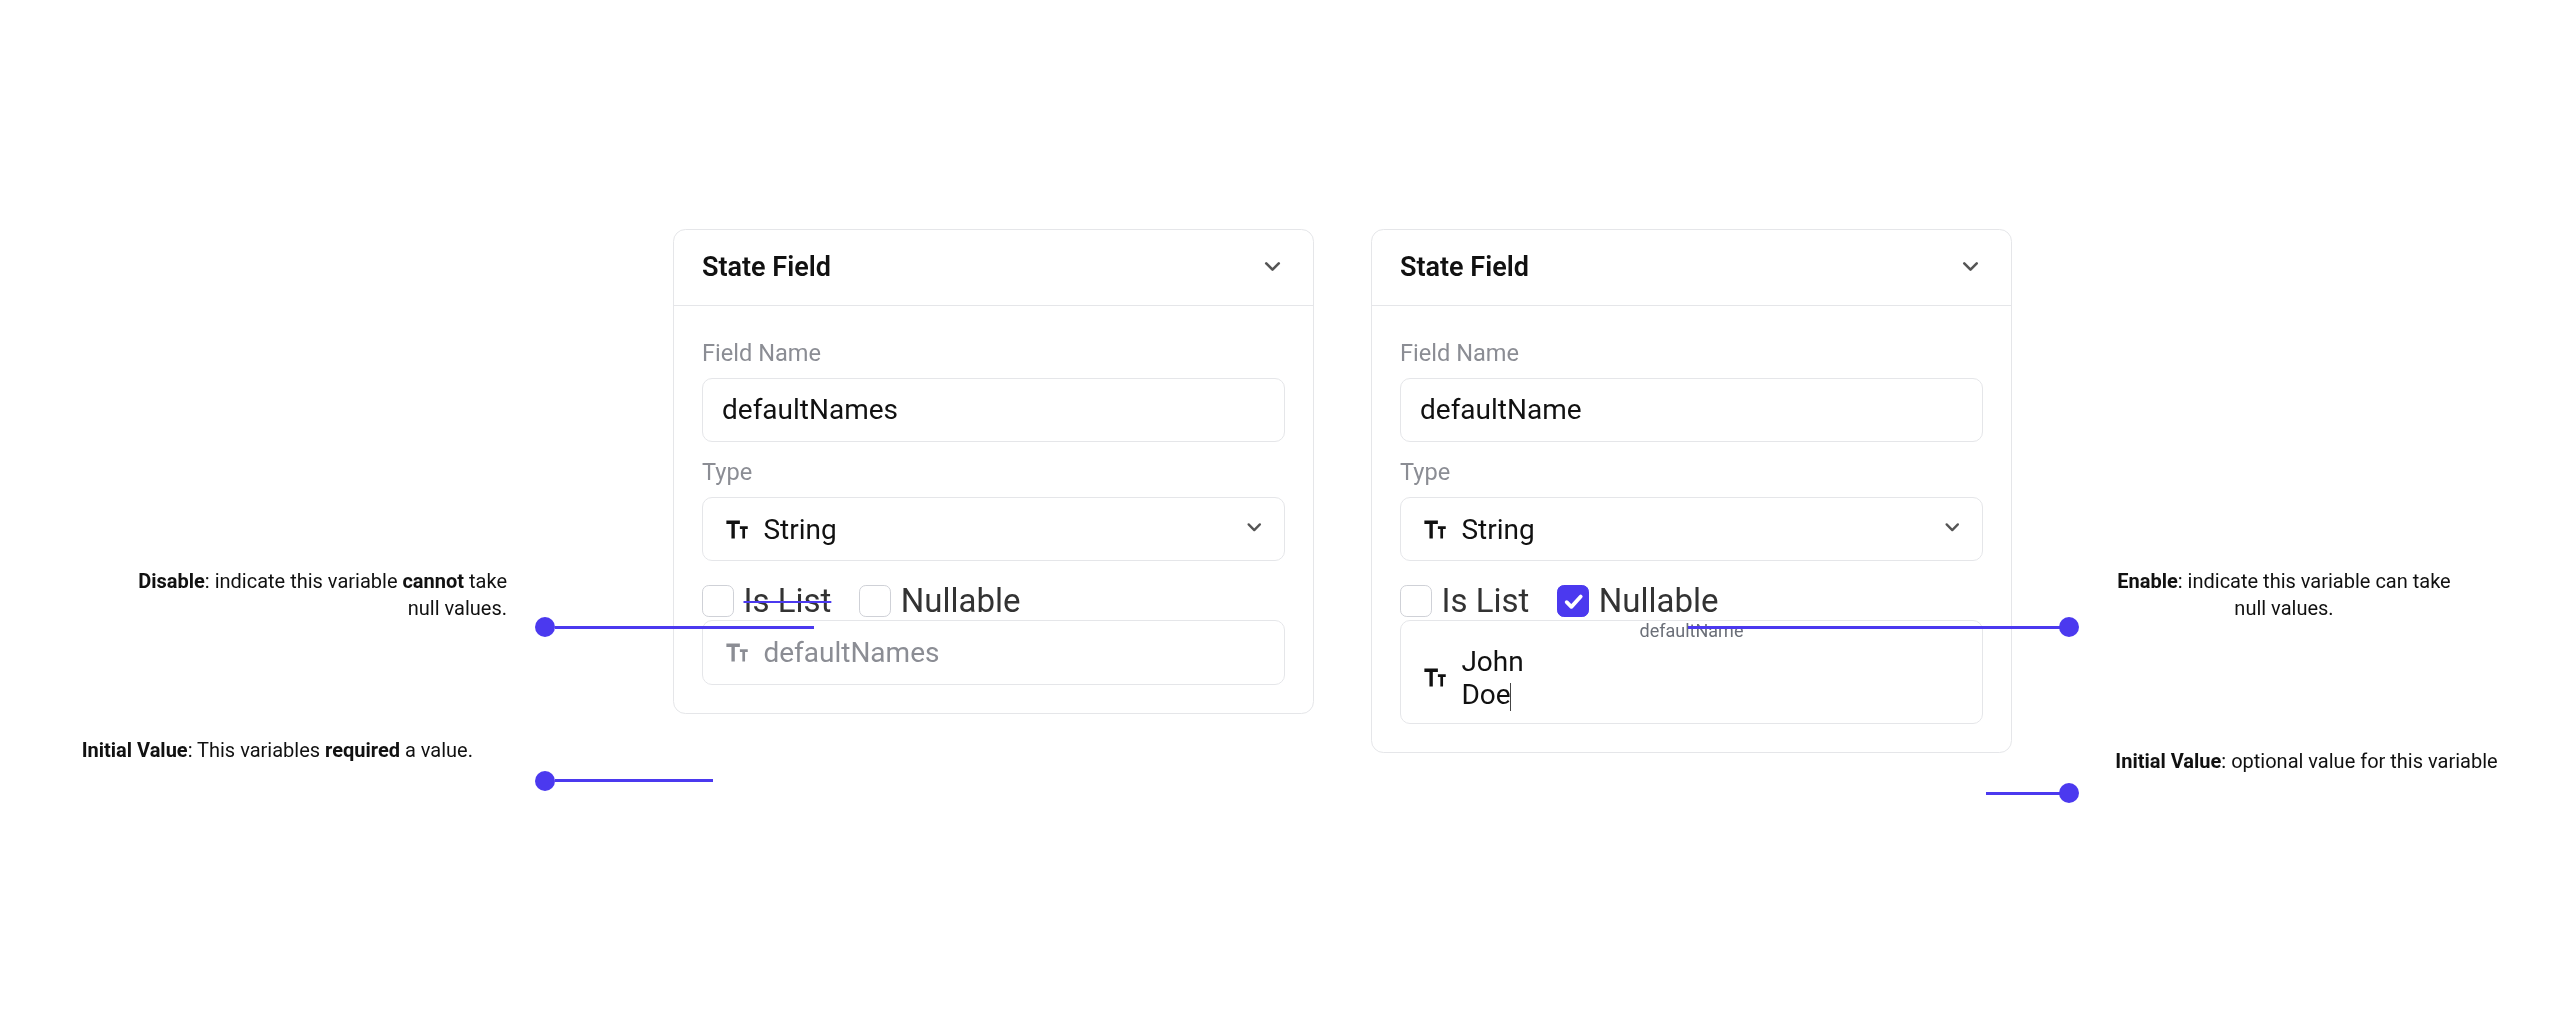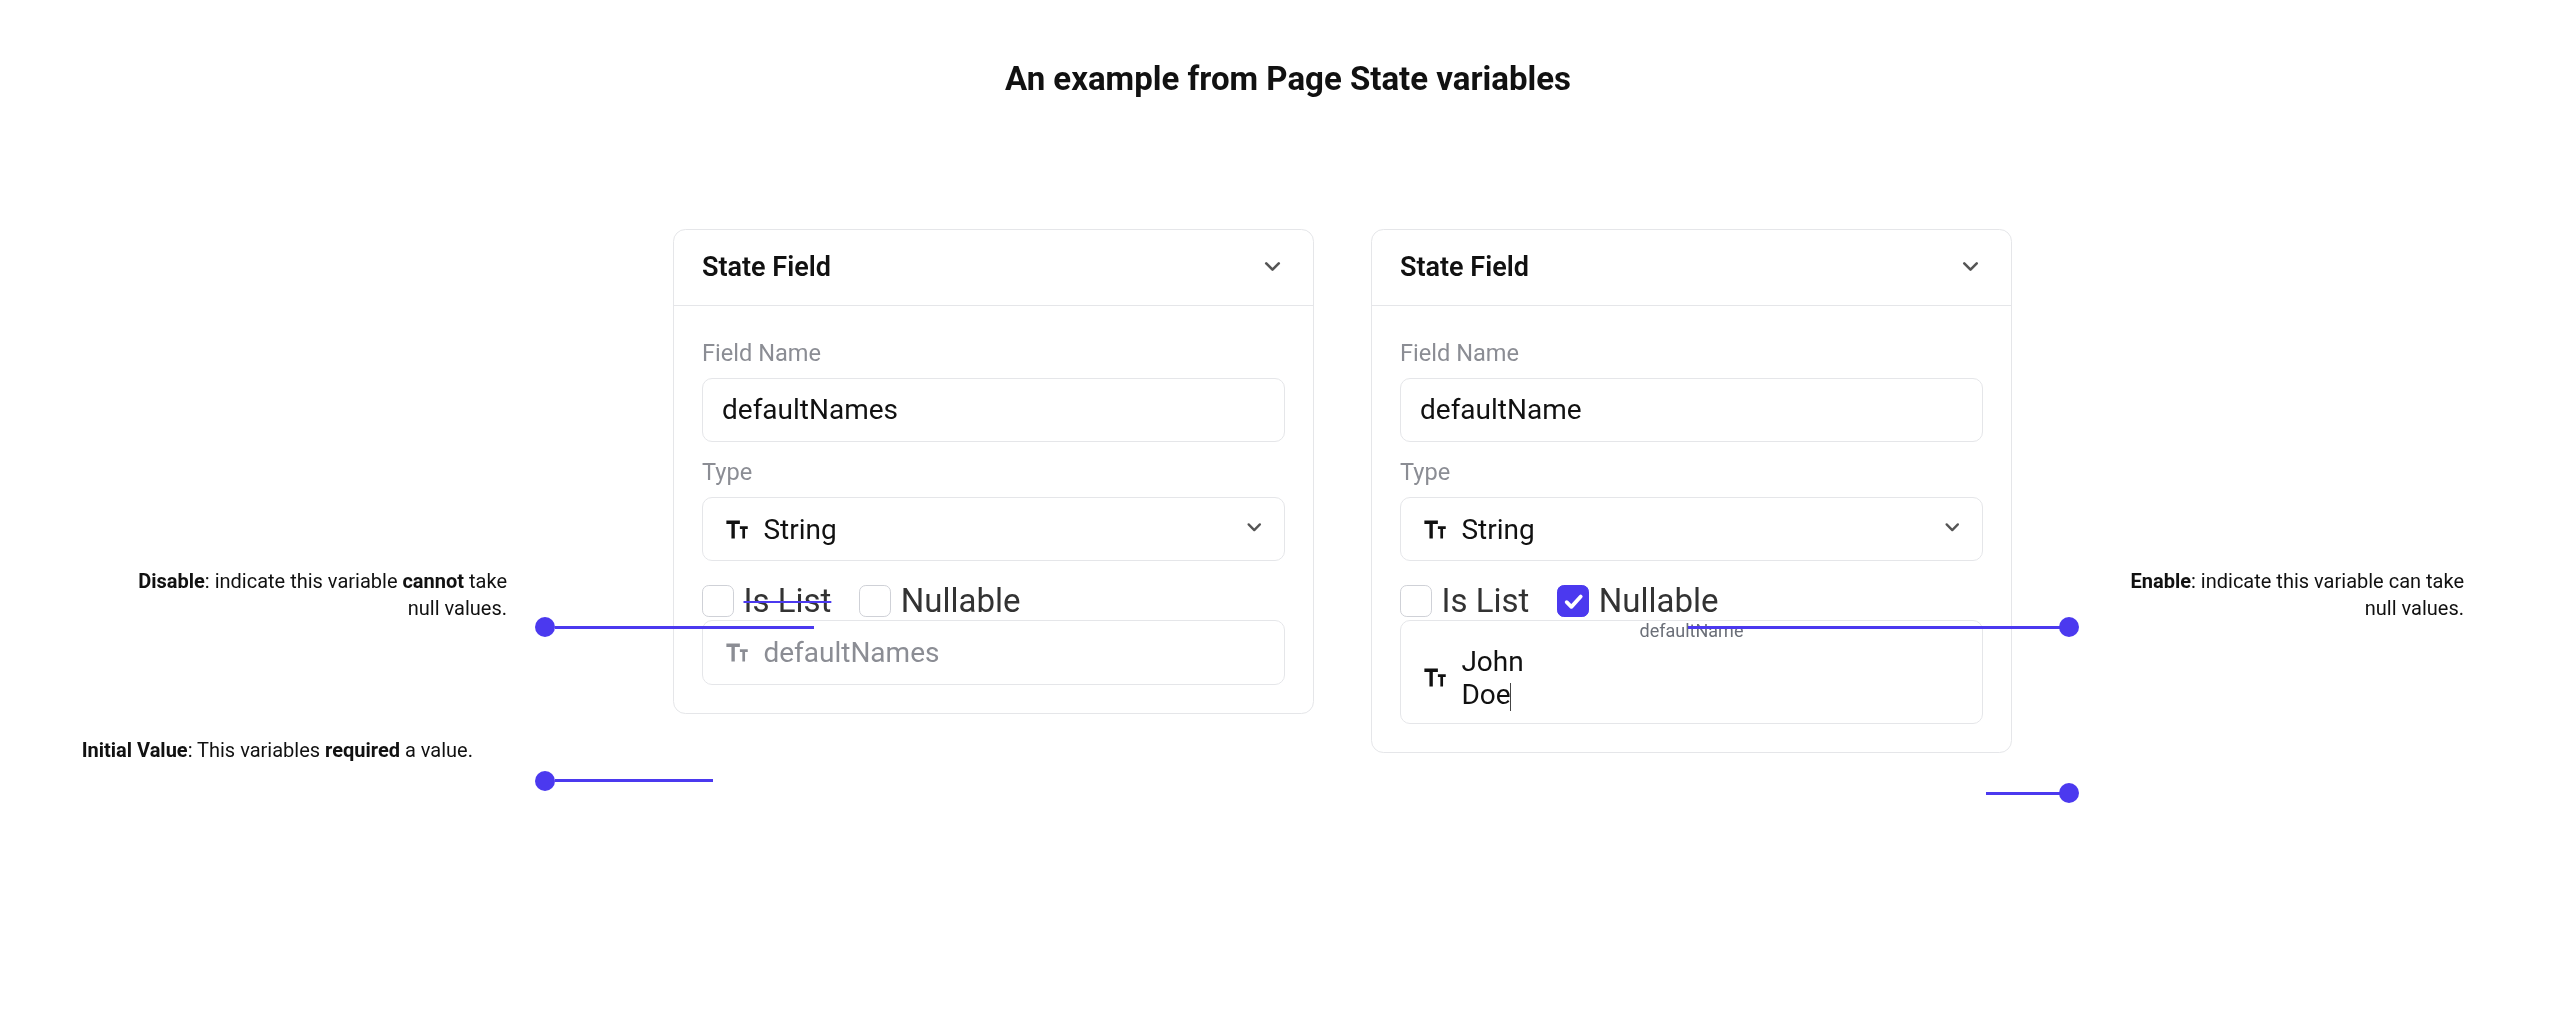--- a/index.html
+++ b/index.html
@@ -71,33 +71,32 @@
   .box.checked svg{stroke:#fff;}
 
   .tt-icon{display:inline-flex;align-items:center;justify-content:center;width:29px;}
   .info-icon{display:inline-flex;color:var(--muted);}
 
   .strike{text-decoration:line-through;text-decoration-thickness:2.3px;text-decoration-color:var(--accent);}
 
   
   .anno{font-size:20px;max-width:405px;line-height:1.35;}
   .anno strong{font-weight:700;}
-  .anno.right{text-align:right;}
+  .anno.right{text-align:center;}
   .anno.left{text-align:right;}
 
   .dot{width:20px;height:20px;border-radius:50%;background:var(--accent);}
   .hline{height:3.4px;background:var(--accent);}
 
 </style>
 </head>
 <body>
 
 <div class="stage">
 
-  <div class="title">An example from Page State variables</div>
 
   <div class="card" style="left:673px;top:203px;">
     <div class="card-header">
       <div class="card-title">State Field</div>
       <span>
         <svg width="25" height="25" viewBox="0 0 24 24" fill="none" stroke="#555" stroke-width="2.5" stroke-linecap="round" stroke-linejoin="round">
             <polyline points="6 9 12 15 18 9"></polyline>
           </svg>
       </span>
     </div>
@@ -214,15 +213,18 @@
   <div class="hline" style="left:555px;top:779px;width:158px;"></div>
 
   <div class="hline" style="left:1688px;top:626px;width:377px;"></div>
   <div class="dot" style="left:2059px;top:617px;"></div>
   <div class="anno right" style="left:2104px;top:568px;width:360px;">
     <strong>Enable</strong><span>: indicate this variable can take null values.</span>
   </div>
 
   <div class="hline" style="left:1986px;top:792px;width:79px;"></div>
   <div class="dot" style="left:2059px;top:783px;"></div>
+  <div class="anno right" style="left:2104px;top:748px;width:405px;">
+    <strong>Initial Value</strong><span>: optional value for this variable</span>
+  </div>
 
 </div>
 
 
 </body></html>

